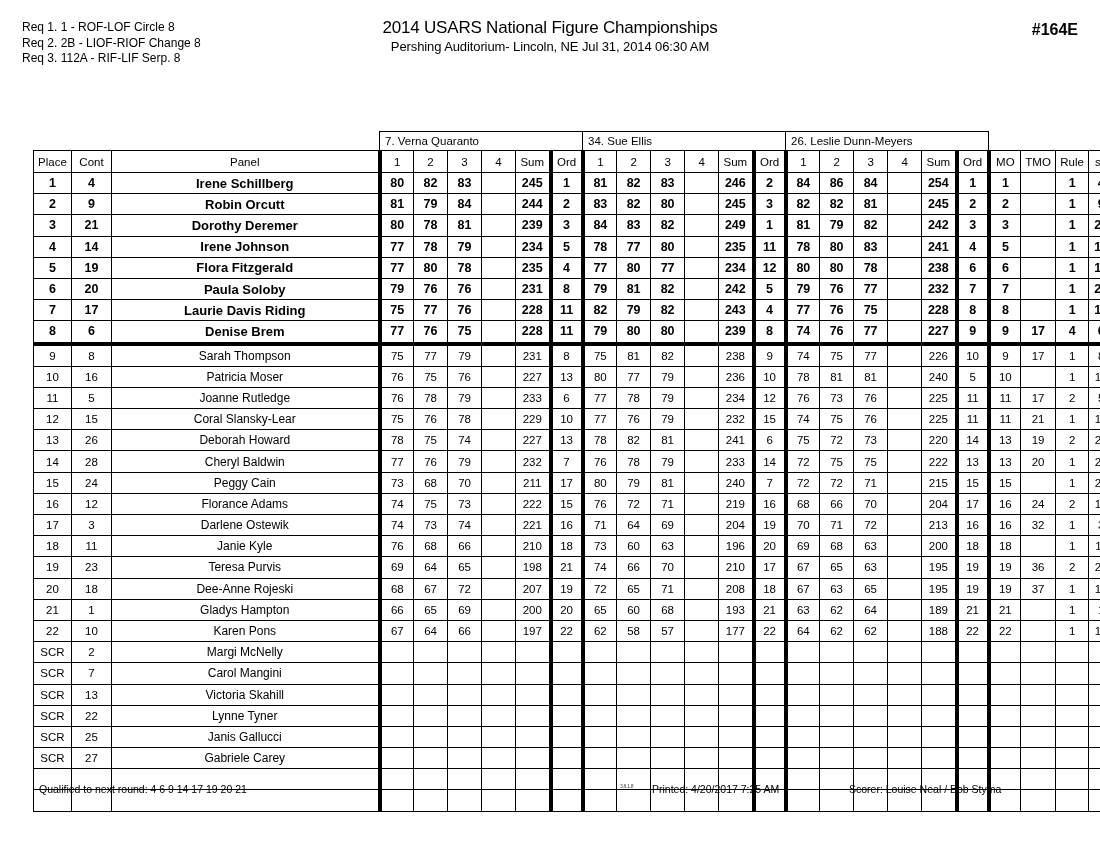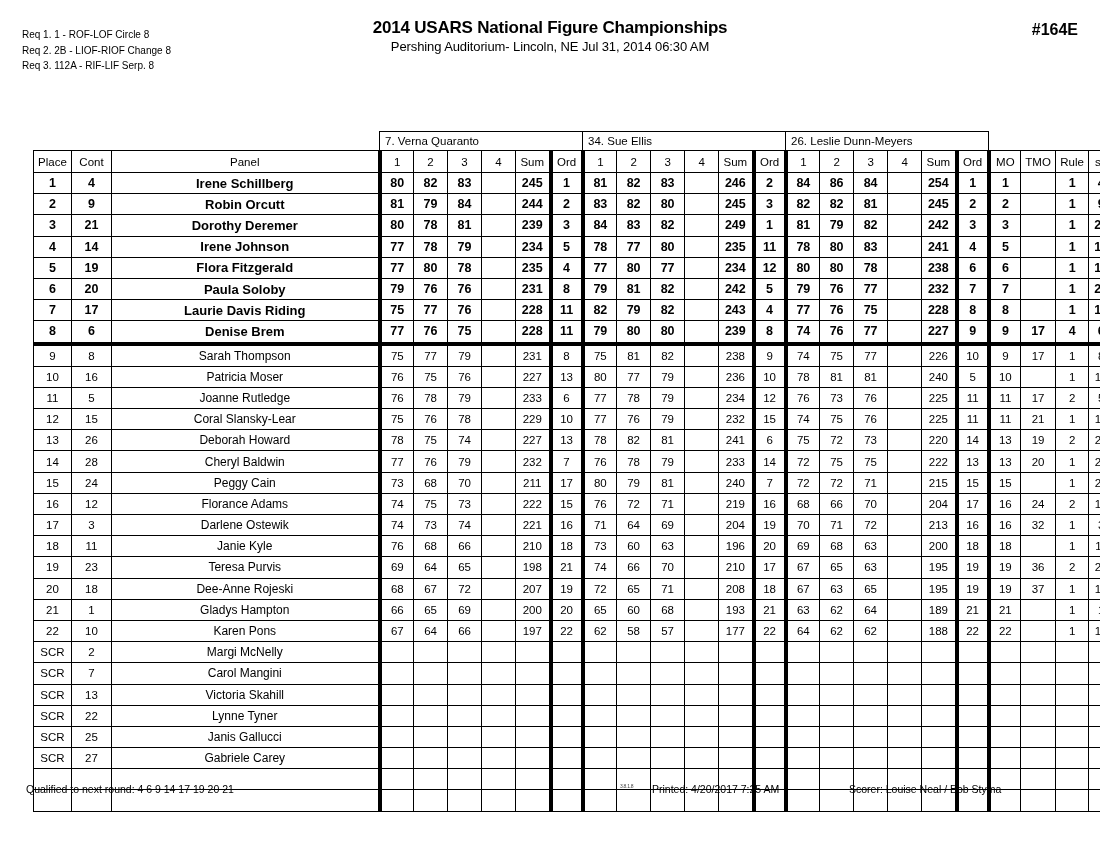--- a/index.html
+++ b/index.html
@@ -18,36 +18,35 @@
 
   
   .header {
     position: relative;
     height: 118px;
   }
   .reqs {
     position: absolute;
     left: 22px;
     top: 20px;
-    font-size: 10px;
+    font-size: 12px;
     line-height: 15.6px;
     white-space: nowrap;
-    margin-top: 7px;
   }
   .reqline { display: block; }
   .titles {
     position: absolute;
     left: 170px;
     right: 170px;
     top: 18px;
     text-align: center;
   }
   .title-main {
     font-size: 17px;
-    font-weight: bold;
+    font-weight: normal;
     letter-spacing: -0.2px;
     line-height: 20px;
   }
   .title-venue {
     font-size: 13px;
     line-height: 17px;
     letter-spacing: -0.1px;
   }
   .title-event {
     font-size: 17px;
@@ -124,21 +123,21 @@
   
   .footer {
     position: absolute;
     left: 22px;
     top: 783px;
     width: 1012px;
     height: 18px;
     font-size: 10.5px;
   }
   .footer span { position: absolute; white-space: nowrap; top: 0; }
-  .f-qual { left: 4px; }
+  .f-qual { left: 17px; }
   .f-ver  { left: 598px; font-size: 5px; top: 3px; color:#444; letter-spacing:-0.3px;}
   .f-print{ left: 630px; text-align: center; }
   .f-score{ left: 827px; }
 </style>
 </head>
 <body>
 
 <div class="header">
   <div class="reqs">
     <span class="reqline">Req  1.  1 - ROF-LOF Circle 8</span>

